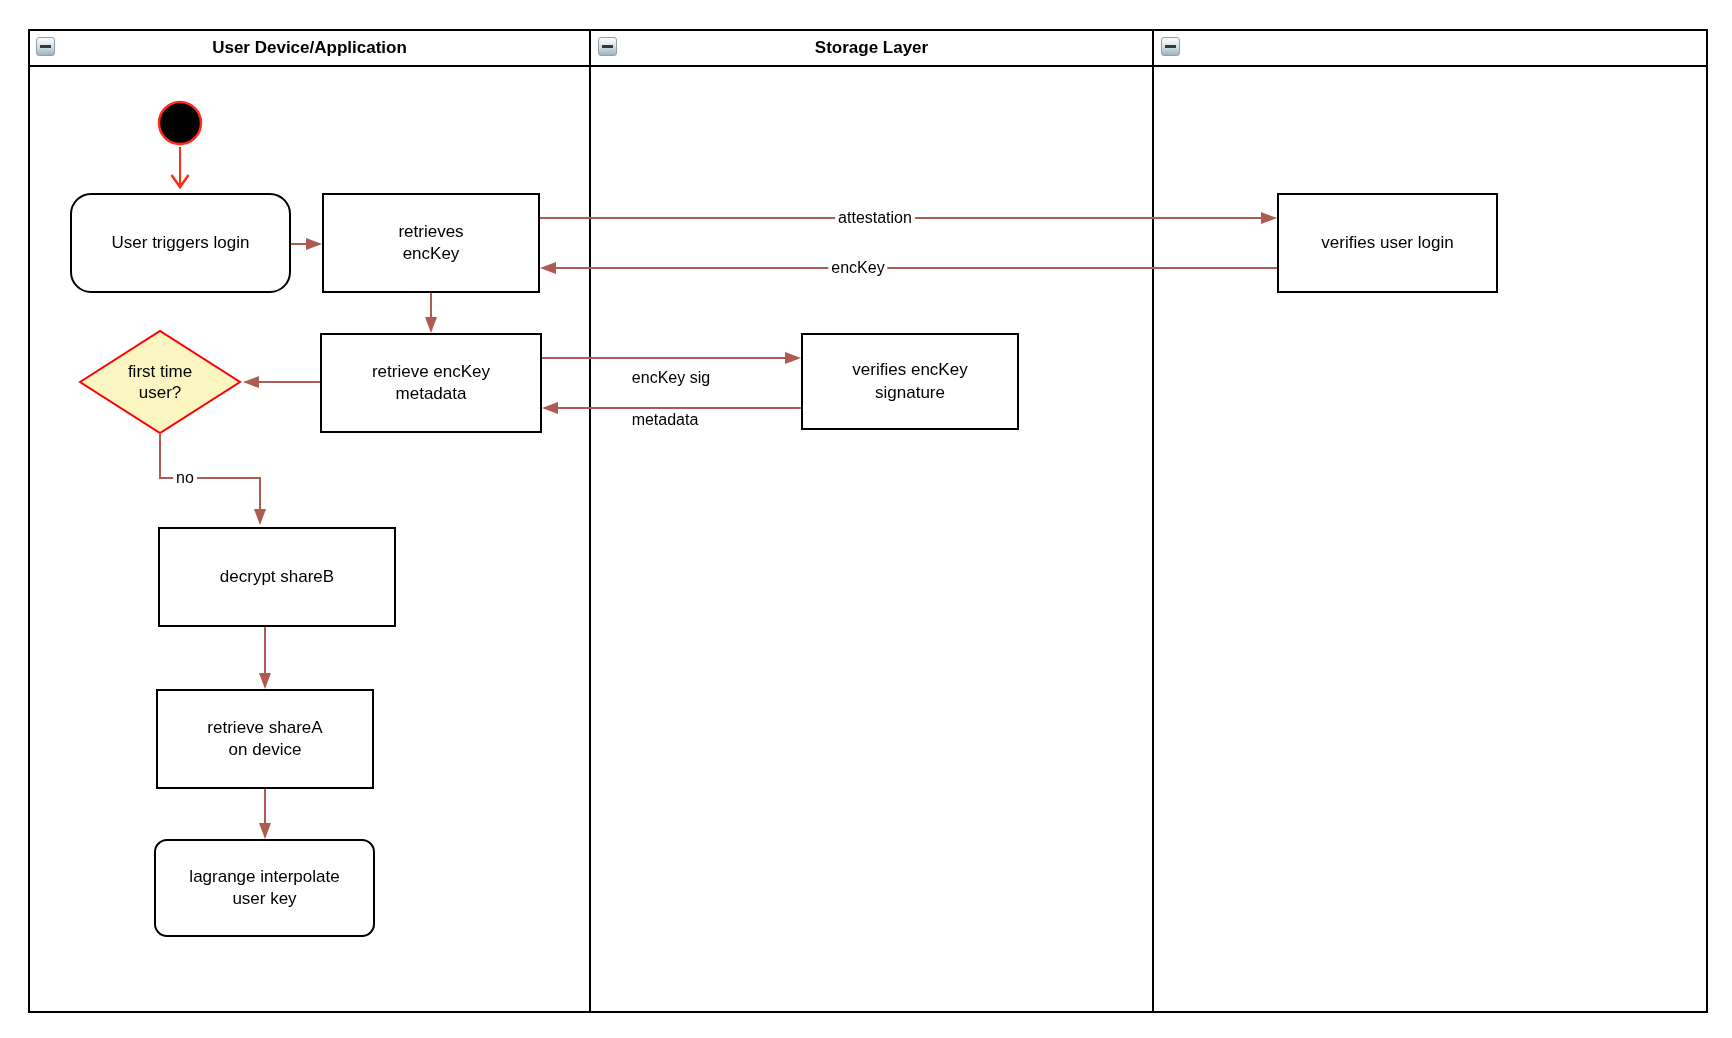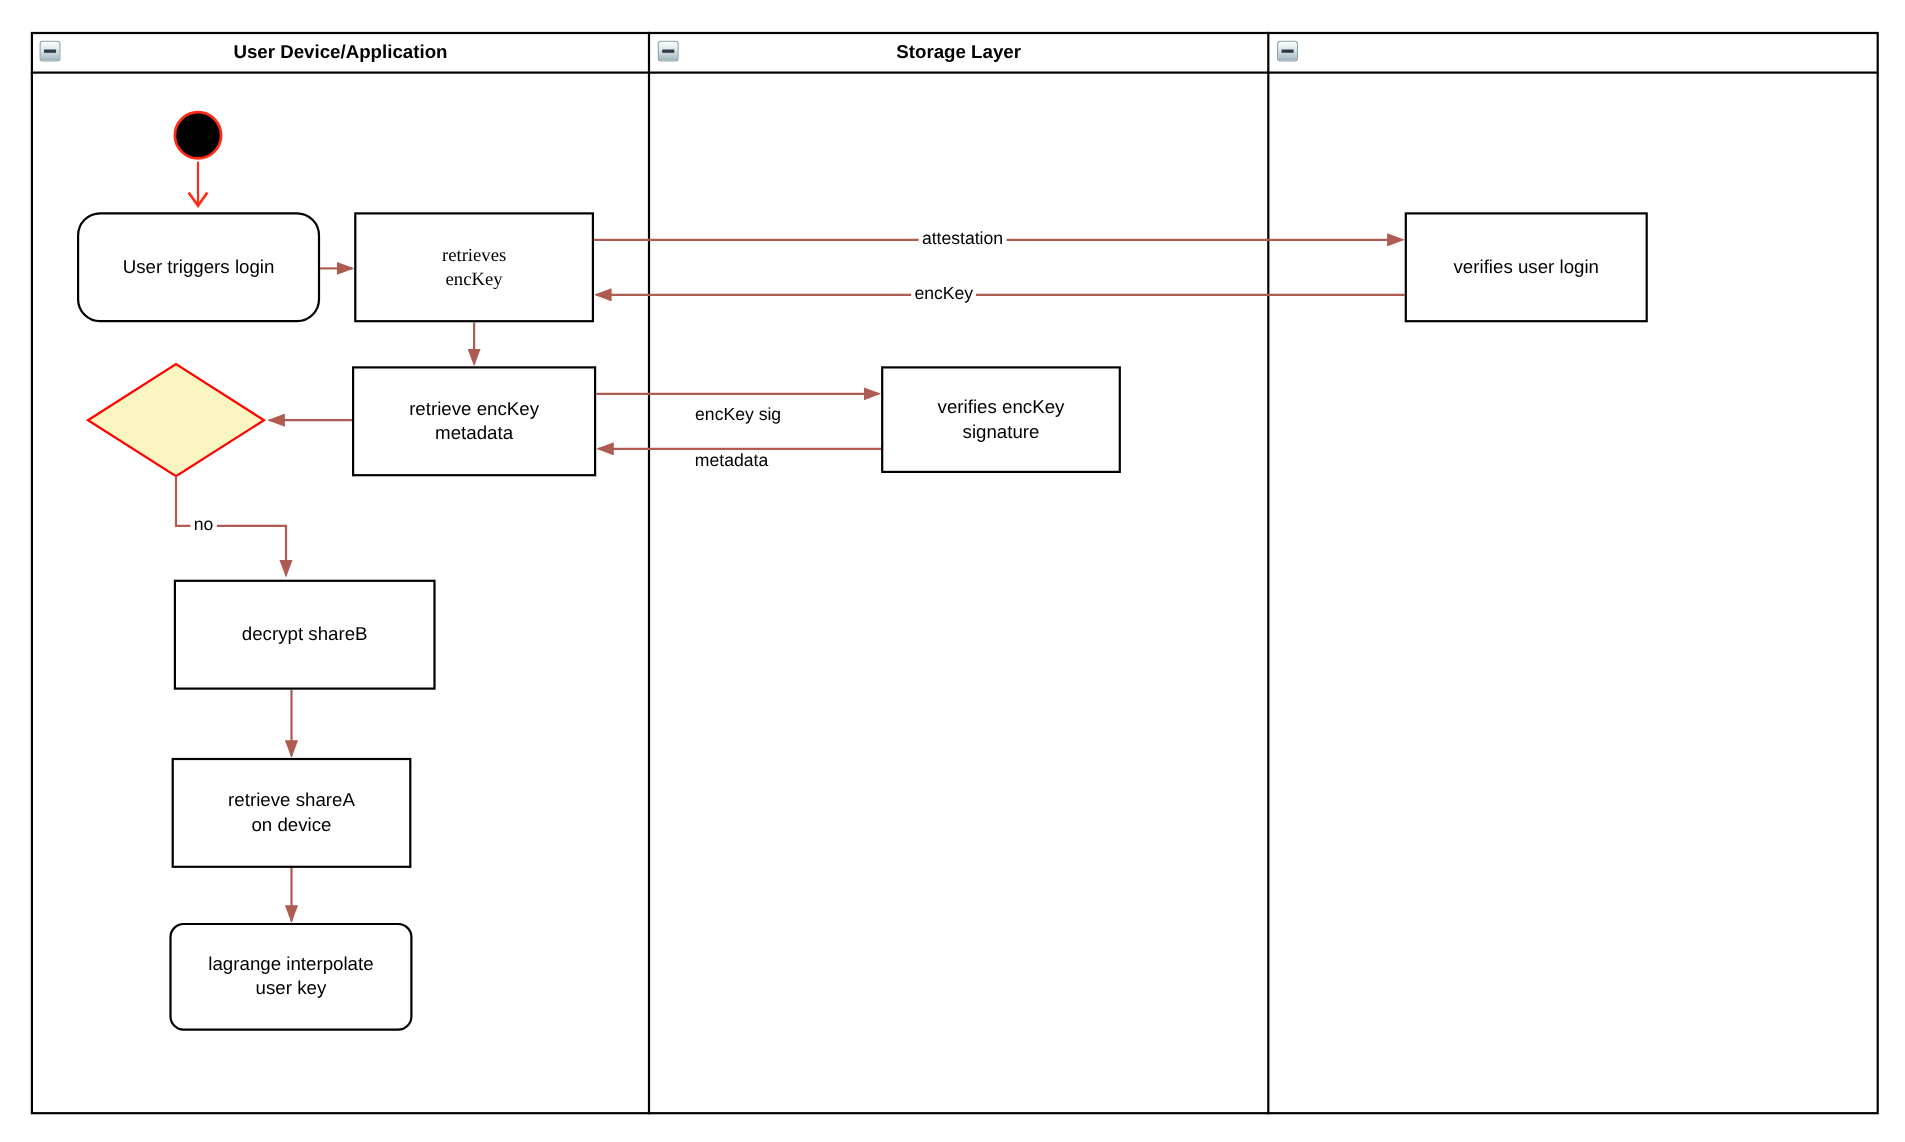--- a/index.html
+++ b/index.html
@@ -87,24 +87,26 @@
     <line x1="431" y1="293" x2="431" y2="331" stroke-width="2" marker-end="url(#flowHead)" stroke="#AE5B52"></line>
     <line x1="320" y1="382" x2="245" y2="382" stroke-width="2" marker-end="url(#flowHead)" stroke="#AE5B52"></line>
     <polyline points="160,433 160,478 260,478 260,523" fill="none" stroke-width="2" marker-end="url(#flowHead)" stroke="#AE5B52"></polyline>
     <line x1="265" y1="627" x2="265" y2="687" stroke-width="2" marker-end="url(#flowHead)" stroke="#AE5B52"></line>
     <line x1="265" y1="789" x2="265" y2="837" stroke-width="2" marker-end="url(#flowHead)" stroke="#AE5B52"></line>
     <line x1="542" y1="358" x2="799" y2="358" stroke-width="2" marker-end="url(#flowHead)" stroke="#AE5B52"></line>
     <line x1="801" y1="408" x2="544" y2="408" stroke-width="2" marker-end="url(#flowHead)" stroke="#AE5B52"></line>
   </svg>
 
   <div class="node" style="left:70px; top:193px; width:217px; height:96px;border-radius:21px;">User triggers login</div>
-  <div class="node" style="left:322px; top:193px; width:214px; height:96px;font-family:Liberation Serif, serif;">retrieves
+  <div class="node" style="left:322px; top:193px; width:214px; height:96px;">retrieves
 encKey</div>
   <div class="node" style="left:320px; top:333px; width:218px; height:96px;">retrieve encKey
 metadata</div>
+  <div class="decision-label" style="left:95px; top:352px; width:130px; height:60px;">first time
+user?</div>
   <div class="node" style="left:158px; top:527px; width:234px; height:96px;">decrypt shareB</div>
   <div class="node" style="left:156px; top:689px; width:214px; height:96px;">retrieve shareA
 on device</div>
   <div class="node" style="left:154px; top:839px; width:217px; height:94px;border-radius:13px;">lagrange interpolate
 user key</div>
 
   <div class="node" style="left:801px; top:333px; width:214px; height:93px;">verifies encKey
 signature</div>
 
   <div class="node" style="left:1277px; top:193px; width:217px; height:96px;">verifies user login</div>

